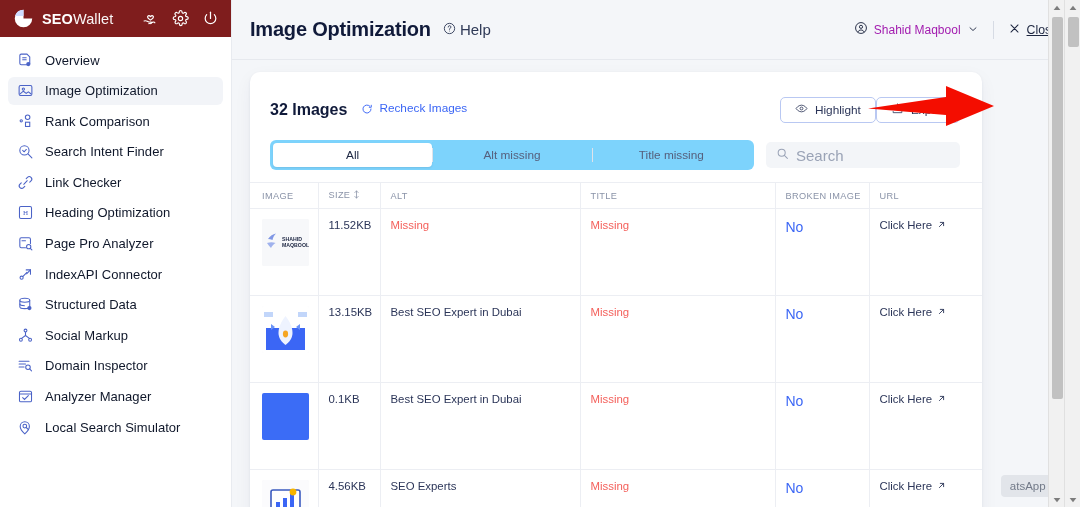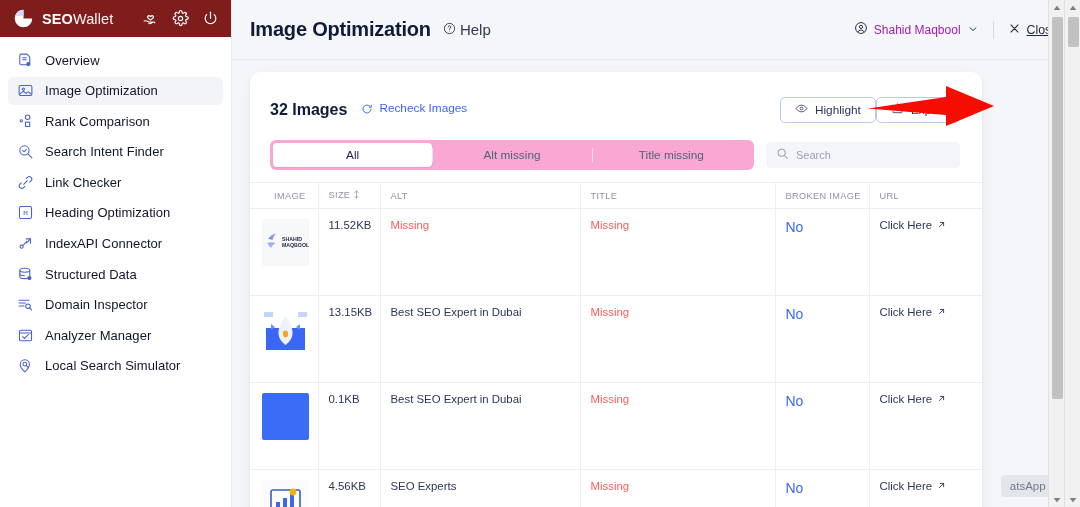--- a/index.html
+++ b/index.html
@@ -105,21 +105,21 @@
   .obtn {
     display: flex; align-items: center; justify-content: center; gap: 7px;
     height: 26px; padding: 0 14px;
     border: 1px solid #b9c8f2; border-radius: 5px;
     background: #ffffff; cursor: pointer;
   }
   .obtn .btxt { font-size: 11.8px; color: #2c3category; color: #2b3558; }
 
   .tabsrow { display: flex; align-items: center; padding: 12px 22px 0 20px; gap: 12px; }
   .tabs {
-    display: flex; background: #f9a8d4; border-radius: 6px;
+    display: flex; background: #7dd3fc; border-radius: 6px;
     padding: 3px; width: 484px; flex: 0 0 484px;
   }
   .tab {
     flex: 1 1 0; text-align: center;
     font-size: 11.8px; color: #56607d;
     height: 24px; line-height: 24px; border-radius: 4px;
     cursor: pointer; position: relative;
   }
   .tab + .tab::before {
     content: ""; position: absolute; left: 0; top: 5px;
@@ -131,35 +131,35 @@
   }
   .tab.active::before { display: none; }
   .searchbox {
     flex: 1 1 auto; height: 26px; background: #f3f5f8;
     border-radius: 5px; display: flex; align-items: center;
     gap: 7px; padding: 0 10px; cursor: text;
   }
   .searchbox input {
     border: 0; outline: 0; background: transparent;
     font-family: "Liberation Sans", sans-serif;
-    font-size: 11px; color: #2b3558; width: 100%;
+    font-size: 15px; color: #2b3558; width: 100%;
   }
   .searchbox input::placeholder { color: #9aa3b6; }
 
   
   .tbl { width: 100%; border-collapse: collapse; table-layout: fixed; margin-top: 12px; }
   .tbl th {
     font-size: 9.2px; font-weight: 400; color: #8a93a8;
     text-align: left; letter-spacing: .35px;
     padding: 7px 0 7px 10px; height: 24px;
     border-top: 1px solid #ecEEF3; border-bottom: 1px solid #ecEEF3;
     border-right: 1px solid #eceef3; vertical-align: middle;
   }
   .tbl th:last-child { border-right: 0; }
-  .tbl th:first-child { padding-left: 24px; }
+  .tbl th:first-child { padding-left: 12px; }
   .sorticon { display: inline-block; margin-left: 3px; vertical-align: middle; }
   .tbl td {
     border-bottom: 1px solid #eceef3; border-right: 1px solid #eceef3;
     vertical-align: top; padding: 10px 0 10px 10px;
     font-size: 11.4px; color: #2b3558; height: 87px;
   }
   .tbl td:last-child { border-right: 0; }
   .tbl td:first-child { padding-left: 12px; }
   .miss { color: #f4605b; font-size: 11.4px; text-align: center; }
   .nocell { color: #3b66f5; font-size: 14px; }
@@ -301,20 +301,31 @@
       <div class="navitem">
         <span class="ni">
           <svg viewBox="0 0 24 24" width="17" height="17" fill="none" stroke="#4b63c7" stroke-width="1.5">
             <rect x="3.5" y="3.5" width="17" height="17" rx="2"></rect>
             <text x="12" y="16" font-size="10" font-family="Liberation Serif, serif" fill="#4b63c7" stroke="none" text-anchor="middle">H</text>
           </svg>
         </span>
         <span class="nlabel">Heading Optimization</span>
       </div>
 
+      <div class="navitem">
+        <span class="ni">
+          <svg viewBox="0 0 24 24" width="17" height="17" fill="none" stroke="#4b63c7" stroke-width="1.5" stroke-linecap="round">
+            <path d="M19 12V6a2 2 0 0 0-2-2H6a2 2 0 0 0-2 2v10a2 2 0 0 0 2 2h6"></path>
+            <path d="M7 8h5"></path>
+              <circle cx="16.5" cy="16.5" r="3"></circle>
+              <path d="M18.8 18.8L21 21"></path>
+          </svg>
+        </span>
+        <span class="nlabel">Page Pro Analyzer</span>
+      </div>
 
       <div class="navitem">
         <span class="ni">
           <svg viewBox="0 0 24 24" width="17" height="17" fill="none" stroke="#4b63c7" stroke-width="1.5" stroke-linecap="round">
             <circle cx="6.5" cy="16.5" r="2.2"></circle>
               <path d="M8.5 14.5L14 9"></path>
             <path d="M13 5.5h6v6"></path>
               <path d="M19 5.5L13.5 11"></path>
           </svg>
         </span>
@@ -327,20 +338,31 @@
           <svg viewBox="0 0 24 24" width="17" height="17" fill="none" stroke="#4b63c7" stroke-width="1.5">
             <ellipse cx="11" cy="6" rx="7" ry="2.8"></ellipse>
               <path d="M4 6v9c0 1.6 3.1 2.8 7 2.8s7-1.2 7-2.8V6"></path>
             <path d="M4 11c0 1.6 3.1 2.8 7 2.8"></path>
               <circle cx="17.5" cy="17" r="3" fill="#4b63c7" stroke="none"></circle>
           </svg>
         </span>
         <span class="nlabel">Structured Data</span>
       </div>
 
+      <div class="navitem">
+        <span class="ni">
+          <svg viewBox="0 0 24 24" width="17" height="17" fill="none" stroke="#4b63c7" stroke-width="1.5" stroke-linecap="round">
+            <circle cx="12" cy="5" r="2"></circle>
+              <circle cx="5.5" cy="18" r="2"></circle>
+              <circle cx="18.5" cy="18" r="2"></circle>
+            <path d="M12 7v5M12 12L6.5 16M12 12l5.5 4"></path>
+          </svg>
+        </span>
+        <span class="nlabel">Social Markup</span>
+      </div>
 
       <div class="navitem">
         <span class="ni">
           <svg viewBox="0 0 24 24" width="17" height="17" fill="none" stroke="#4b63c7" stroke-width="1.5" stroke-linecap="round">
             <path d="M3 6h14M3 10h9M3 14h7"></path>
               <circle cx="15.5" cy="14.5" r="3.2"></circle>
               <path d="M17.9 16.9L20.5 19.5"></path>
           </svg>
         </span>
         <span class="nlabel">Domain Inspector</span>

